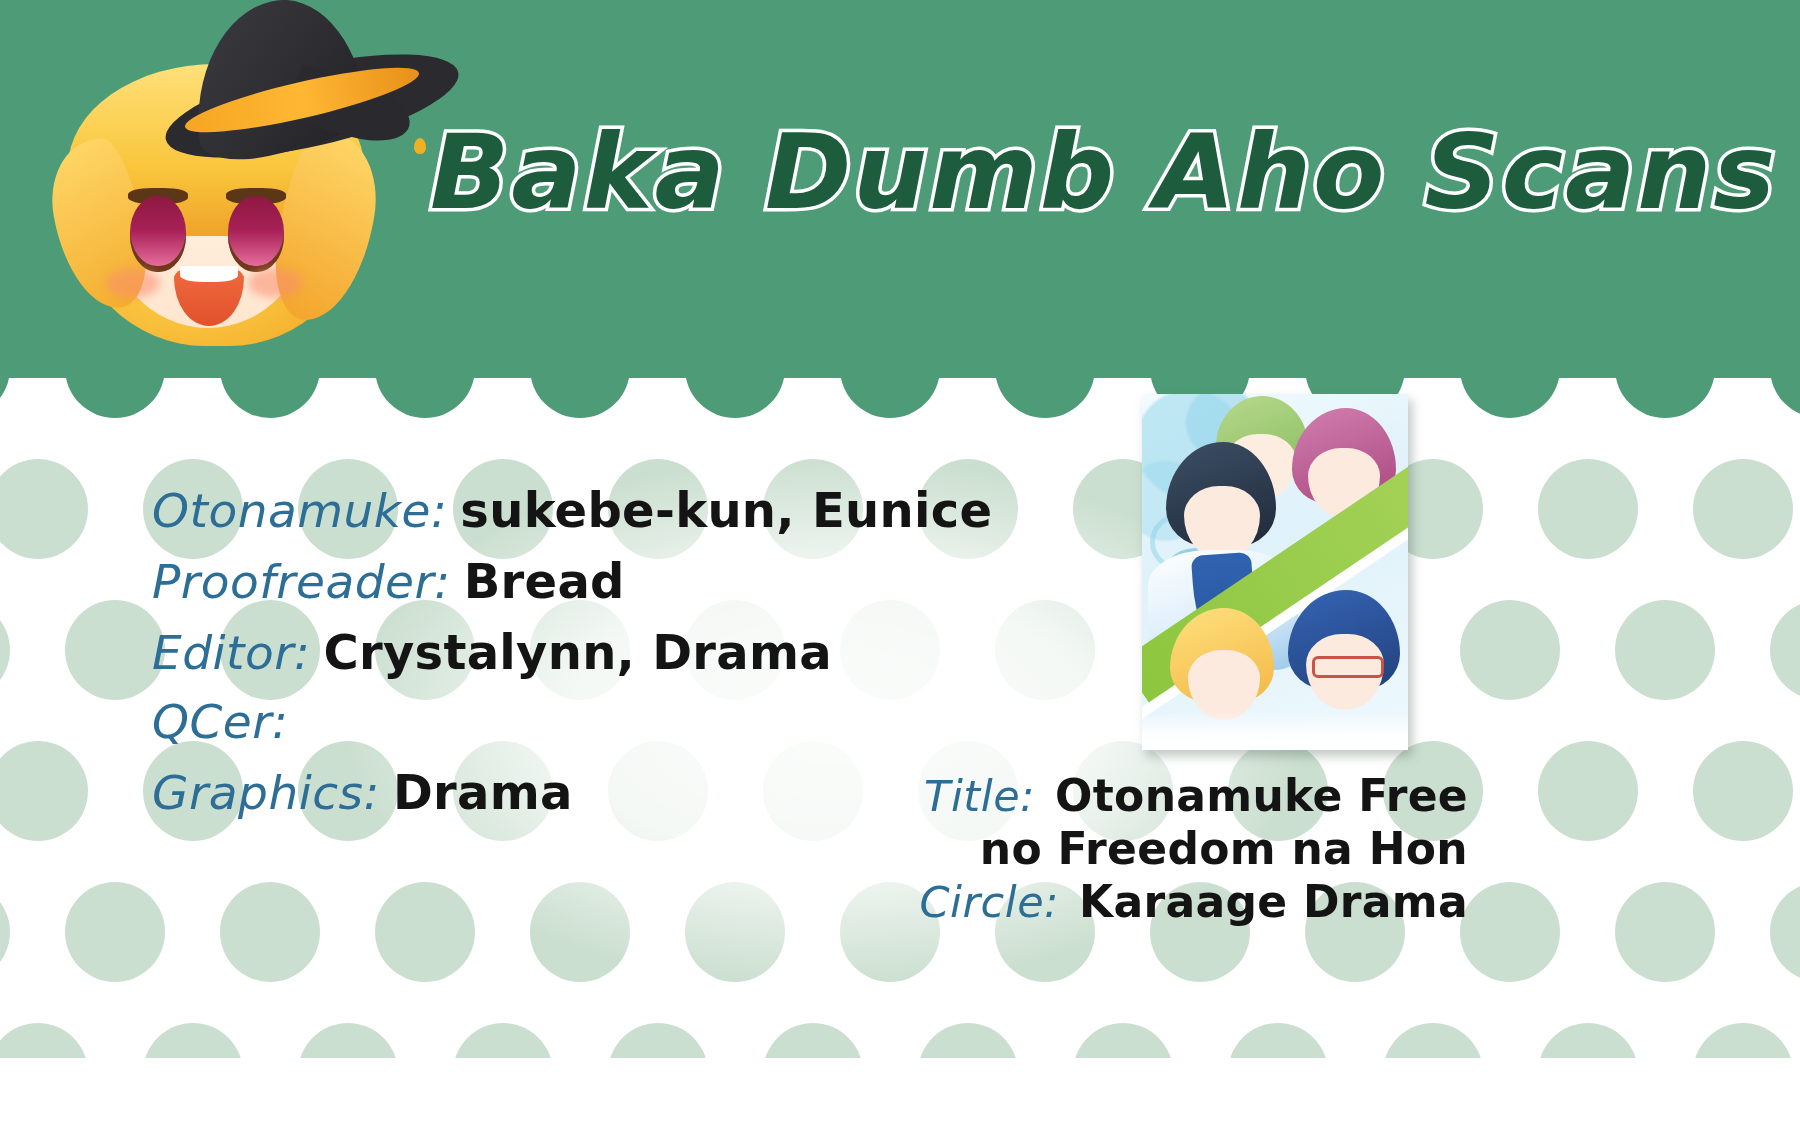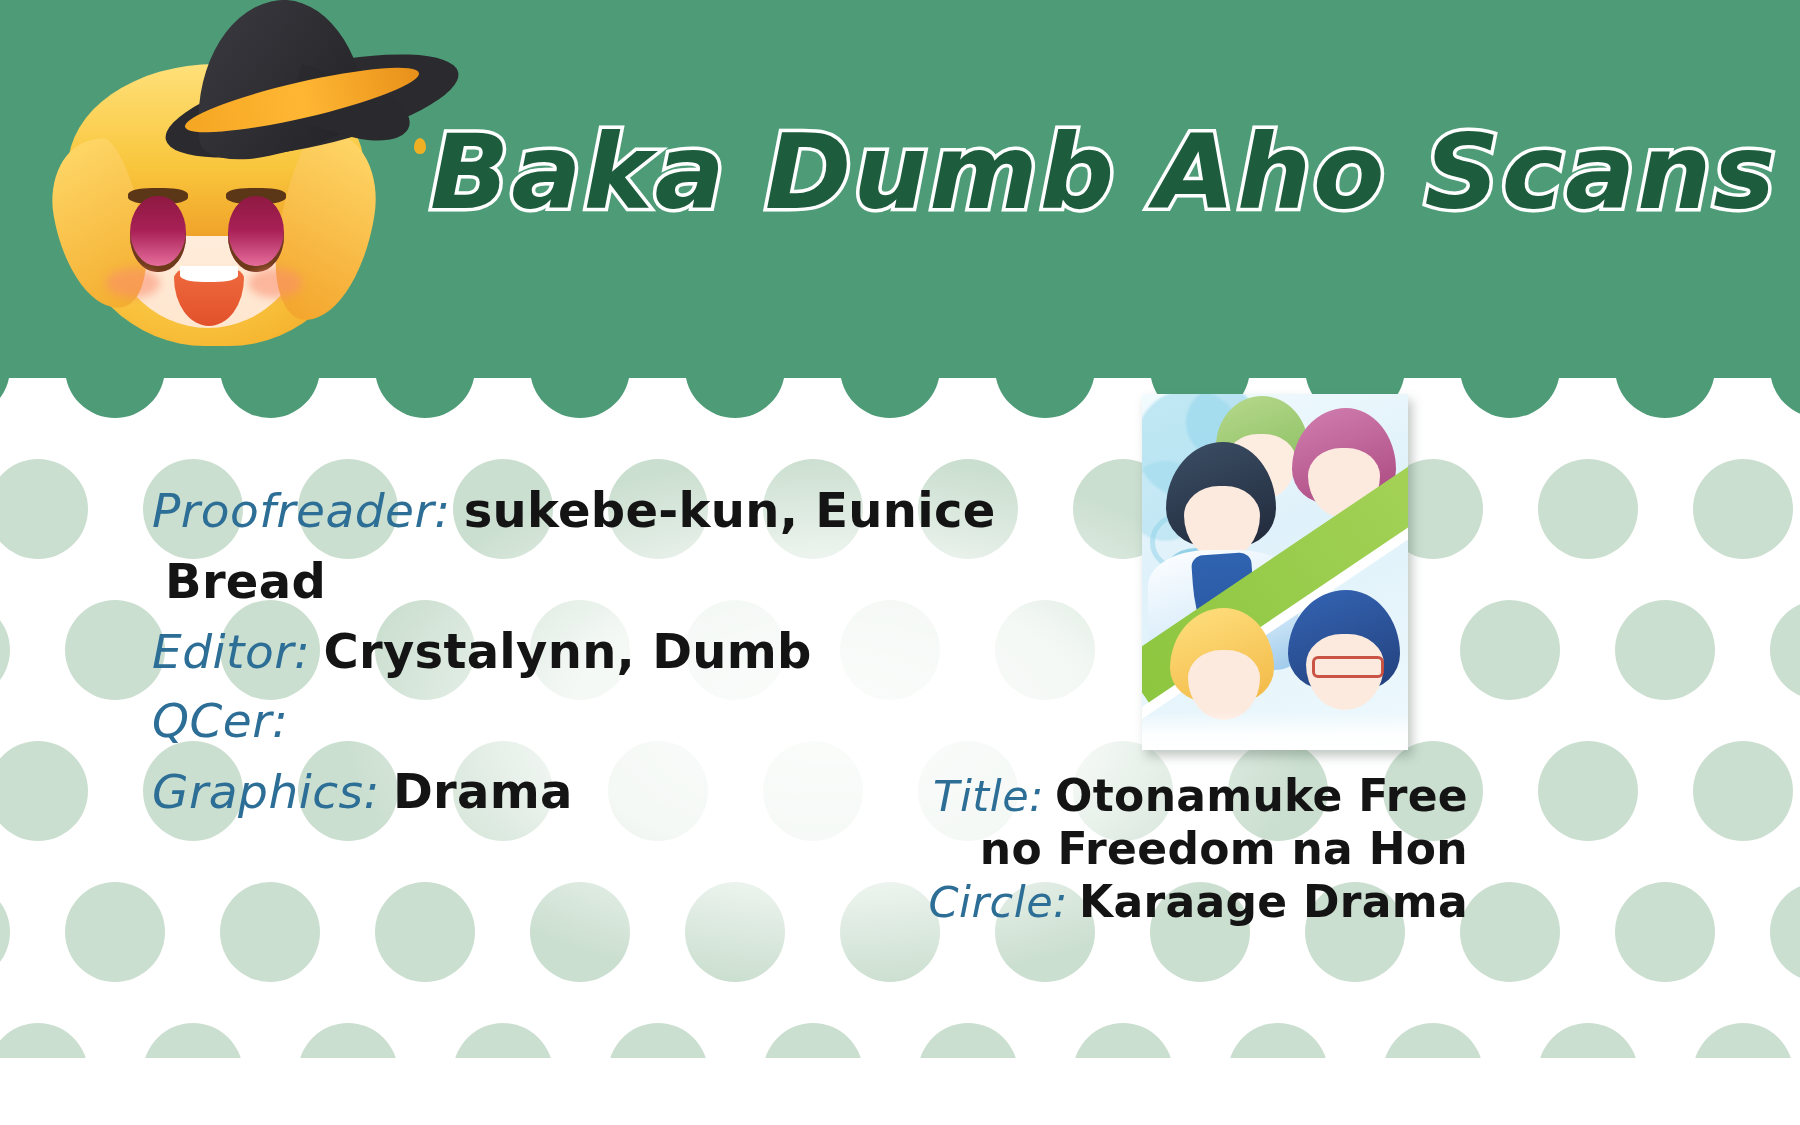--- a/index.html
+++ b/index.html
@@ -232,21 +232,21 @@
   }
   .t-line{white-space:nowrap;margin-bottom:2px;}
   .t-label{
     font-family:"DejaVu Sans", sans-serif;
     font-size:43px;font-weight:400;font-style:italic;
     color:#2c6e96;letter-spacing:0.5px;
   }
   .t-value{
     font-family:"DejaVu Sans", sans-serif;
     font-size:44px;font-weight:700;color:#141414;
-    margin-left:11px;letter-spacing:0.3px;
+    margin-left:20px;letter-spacing:0.3px;
   }
   .t-value.cont{margin-left:0;}
 </style>
 </head>
 <body>
 
 <div class="page">
 
   <div class="header">
     <div class="header-inner">
@@ -353,29 +353,30 @@
         <div class="dot" style="left: 1072.5px; top: 645px; width: 100px; height: 100px; background: rgb(203, 223, 208);"></div>
         <div class="dot" style="left: 1227.5px; top: 645px; width: 100px; height: 100px; background: rgb(203, 223, 208);"></div>
         <div class="dot" style="left: 1382.5px; top: 645px; width: 100px; height: 100px; background: rgb(203, 223, 208);"></div>
         <div class="dot" style="left: 1537.5px; top: 645px; width: 100px; height: 100px; background: rgb(203, 223, 208);"></div>
         <div class="dot" style="left: 1692.5px; top: 645px; width: 100px; height: 100px; background: rgb(203, 223, 208);"></div>
       </div>
     <div class="dot-fade"></div>
 
     <div class="credits" id="credit-list">
         <div class="credit-row">
-          <span class="c-label">Proofreader:</span>
+          <span class="c-label">Otonamuke:</span>
           <span class="c-value">sukebe-kun, Eunice</span>
         </div>
         <div class="credit-row">
+          <span class="c-label">Proofreader:</span>
           <span class="c-value">Bread</span>
         </div>
         <div class="credit-row">
           <span class="c-label">Editor:</span>
-          <span class="c-value">Crystalynn, Dumb</span>
+          <span class="c-value">Crystalynn, Drama</span>
         </div>
         <div class="credit-row">
           <span class="c-label">QCer:</span>
         </div>
         <div class="credit-row">
           <span class="c-label">Graphics:</span>
           <span class="c-value">Drama</span>
         </div>
       </div>
 

